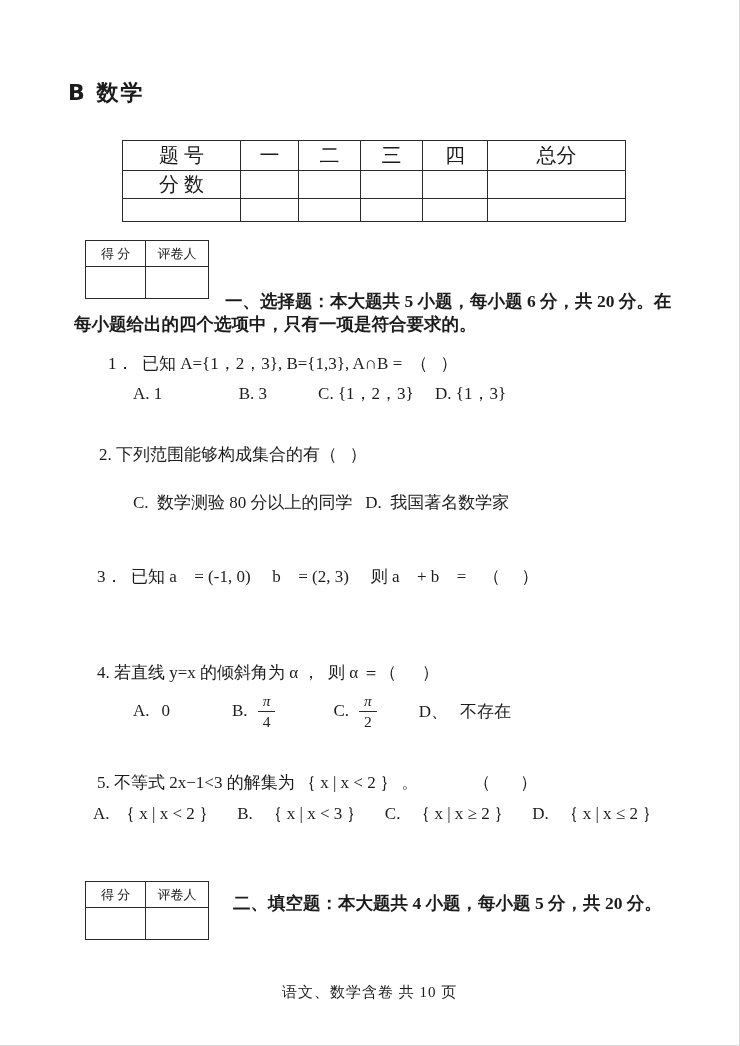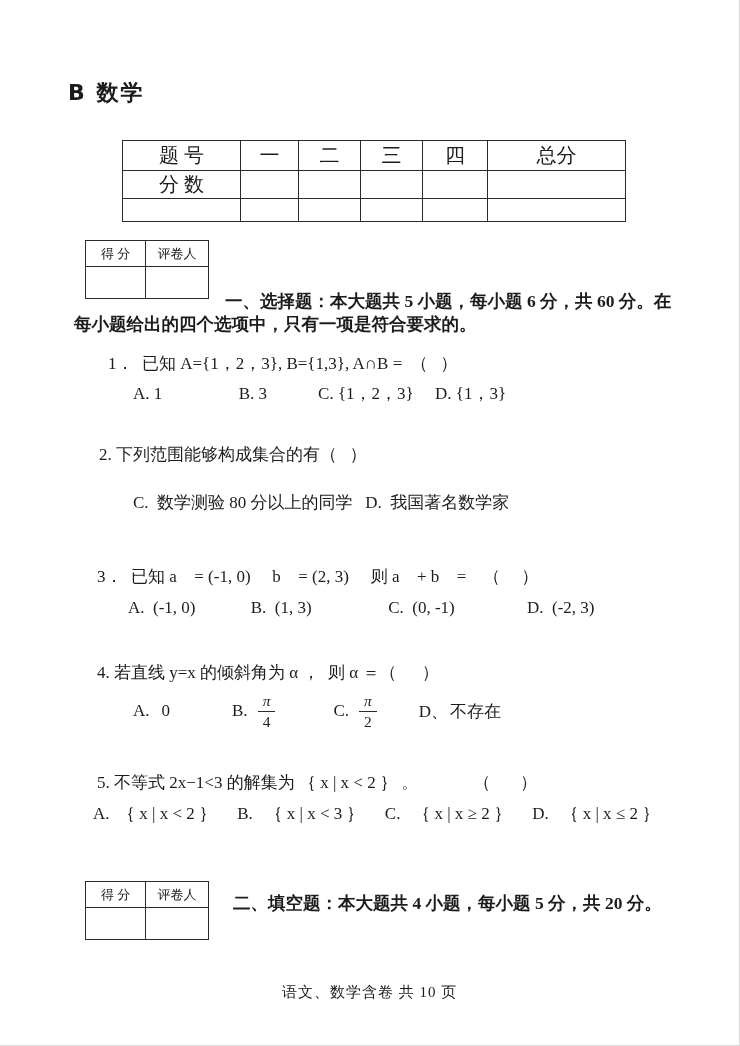--- a/index.html
+++ b/index.html
@@ -96,31 +96,30 @@
       <td>得  分</td>
       <td>评卷人</td>
     </tr>
     <tr class="gr2">
       <td></td>
       <td></td>
     </tr>
   </tbody>
     </table>
 
-  <div class="line bold" style="left:225px;top:291px;">一、选择题：本大题共 5 小题，每小题 6 分，共 60 分。在</div>
+  <div class="line bold" style="left:225px;top:291px;">一、选择题：本大题共 5 小题，每小题 6 分，共 20 分。在</div>
   <div class="line bold" style="left:74px;top:314px;">每小题给出的四个选项中，只有一项是符合要求的。</div>
 
   <div class="line" style="left:108px;top:353px;">1．  已知 A={1，2，3}, B={1,3}, A∩B =  （   ）</div>
   <div class="line" style="left:133px;top:383px;">A. 1                  B. 3            C. {1，2，3}     D. {1，3}</div>
 
   <div class="line" style="left:99px;top:444px;">2. 下列范围能够构成集合的有（   ）</div>
   <div class="line" style="left:133px;top:492px;">C.  数学测验 80 分以上的同学   D.  我国著名数学家</div>
 
   <div class="line" style="left:97px;top:566px;">3．  已知 a⃗ = (-1, 0)，  b⃗ = (2, 3)，  则 a⃗ + b⃗ =    （     ）</div>
-  <div class="line" style="left:128px;top:597px;">A.  (-1, 0)             B.  (1, 3)                  C.  (0, -1)                 D.  (-2, 3)</div>
 
   <div class="line" style="left:97px;top:662px;">4. 若直线 y=x 的倾斜角为 α ，  则 α ＝（      ）</div>
   <div class="q4row">
     <span class="opt">
       <span>A.</span>
       <span class="val">0</span>
     </span>
     <span class="opt gapB">
       <span>B.</span>
       <span class="frac">
@@ -130,21 +129,21 @@
     </span>
     <span class="opt gapC">
       <span>C.</span>
       <span class="frac">
         <span class="num">π</span>
         <span class="den">2</span>
       </span>
     </span>
     <span class="opt gapD">
       <span>D、</span>
-      <span class="val" style="margin-left:2px;">不存在</span>
+      <span class="val" style="margin-left:12px;">不存在</span>
     </span>
   </div>
 
   <div class="line" style="left:97px;top:772px;">5. 不等式 2x−1&lt;3 的解集为 ｛ x | x &lt; 2 ｝ 。             （       ）</div>
   <div class="line" style="left:93px;top:803px;">A.  ｛ x | x &lt; 2 ｝     B.   ｛ x | x &lt; 3 ｝     C.   ｛ x | x ≥ 2 ｝     D.   ｛ x | x ≤ 2 ｝</div>
 
   <table class="gbox second">
     <colgroup>
         <col style="width:60px">
         <col style="width:63px">

